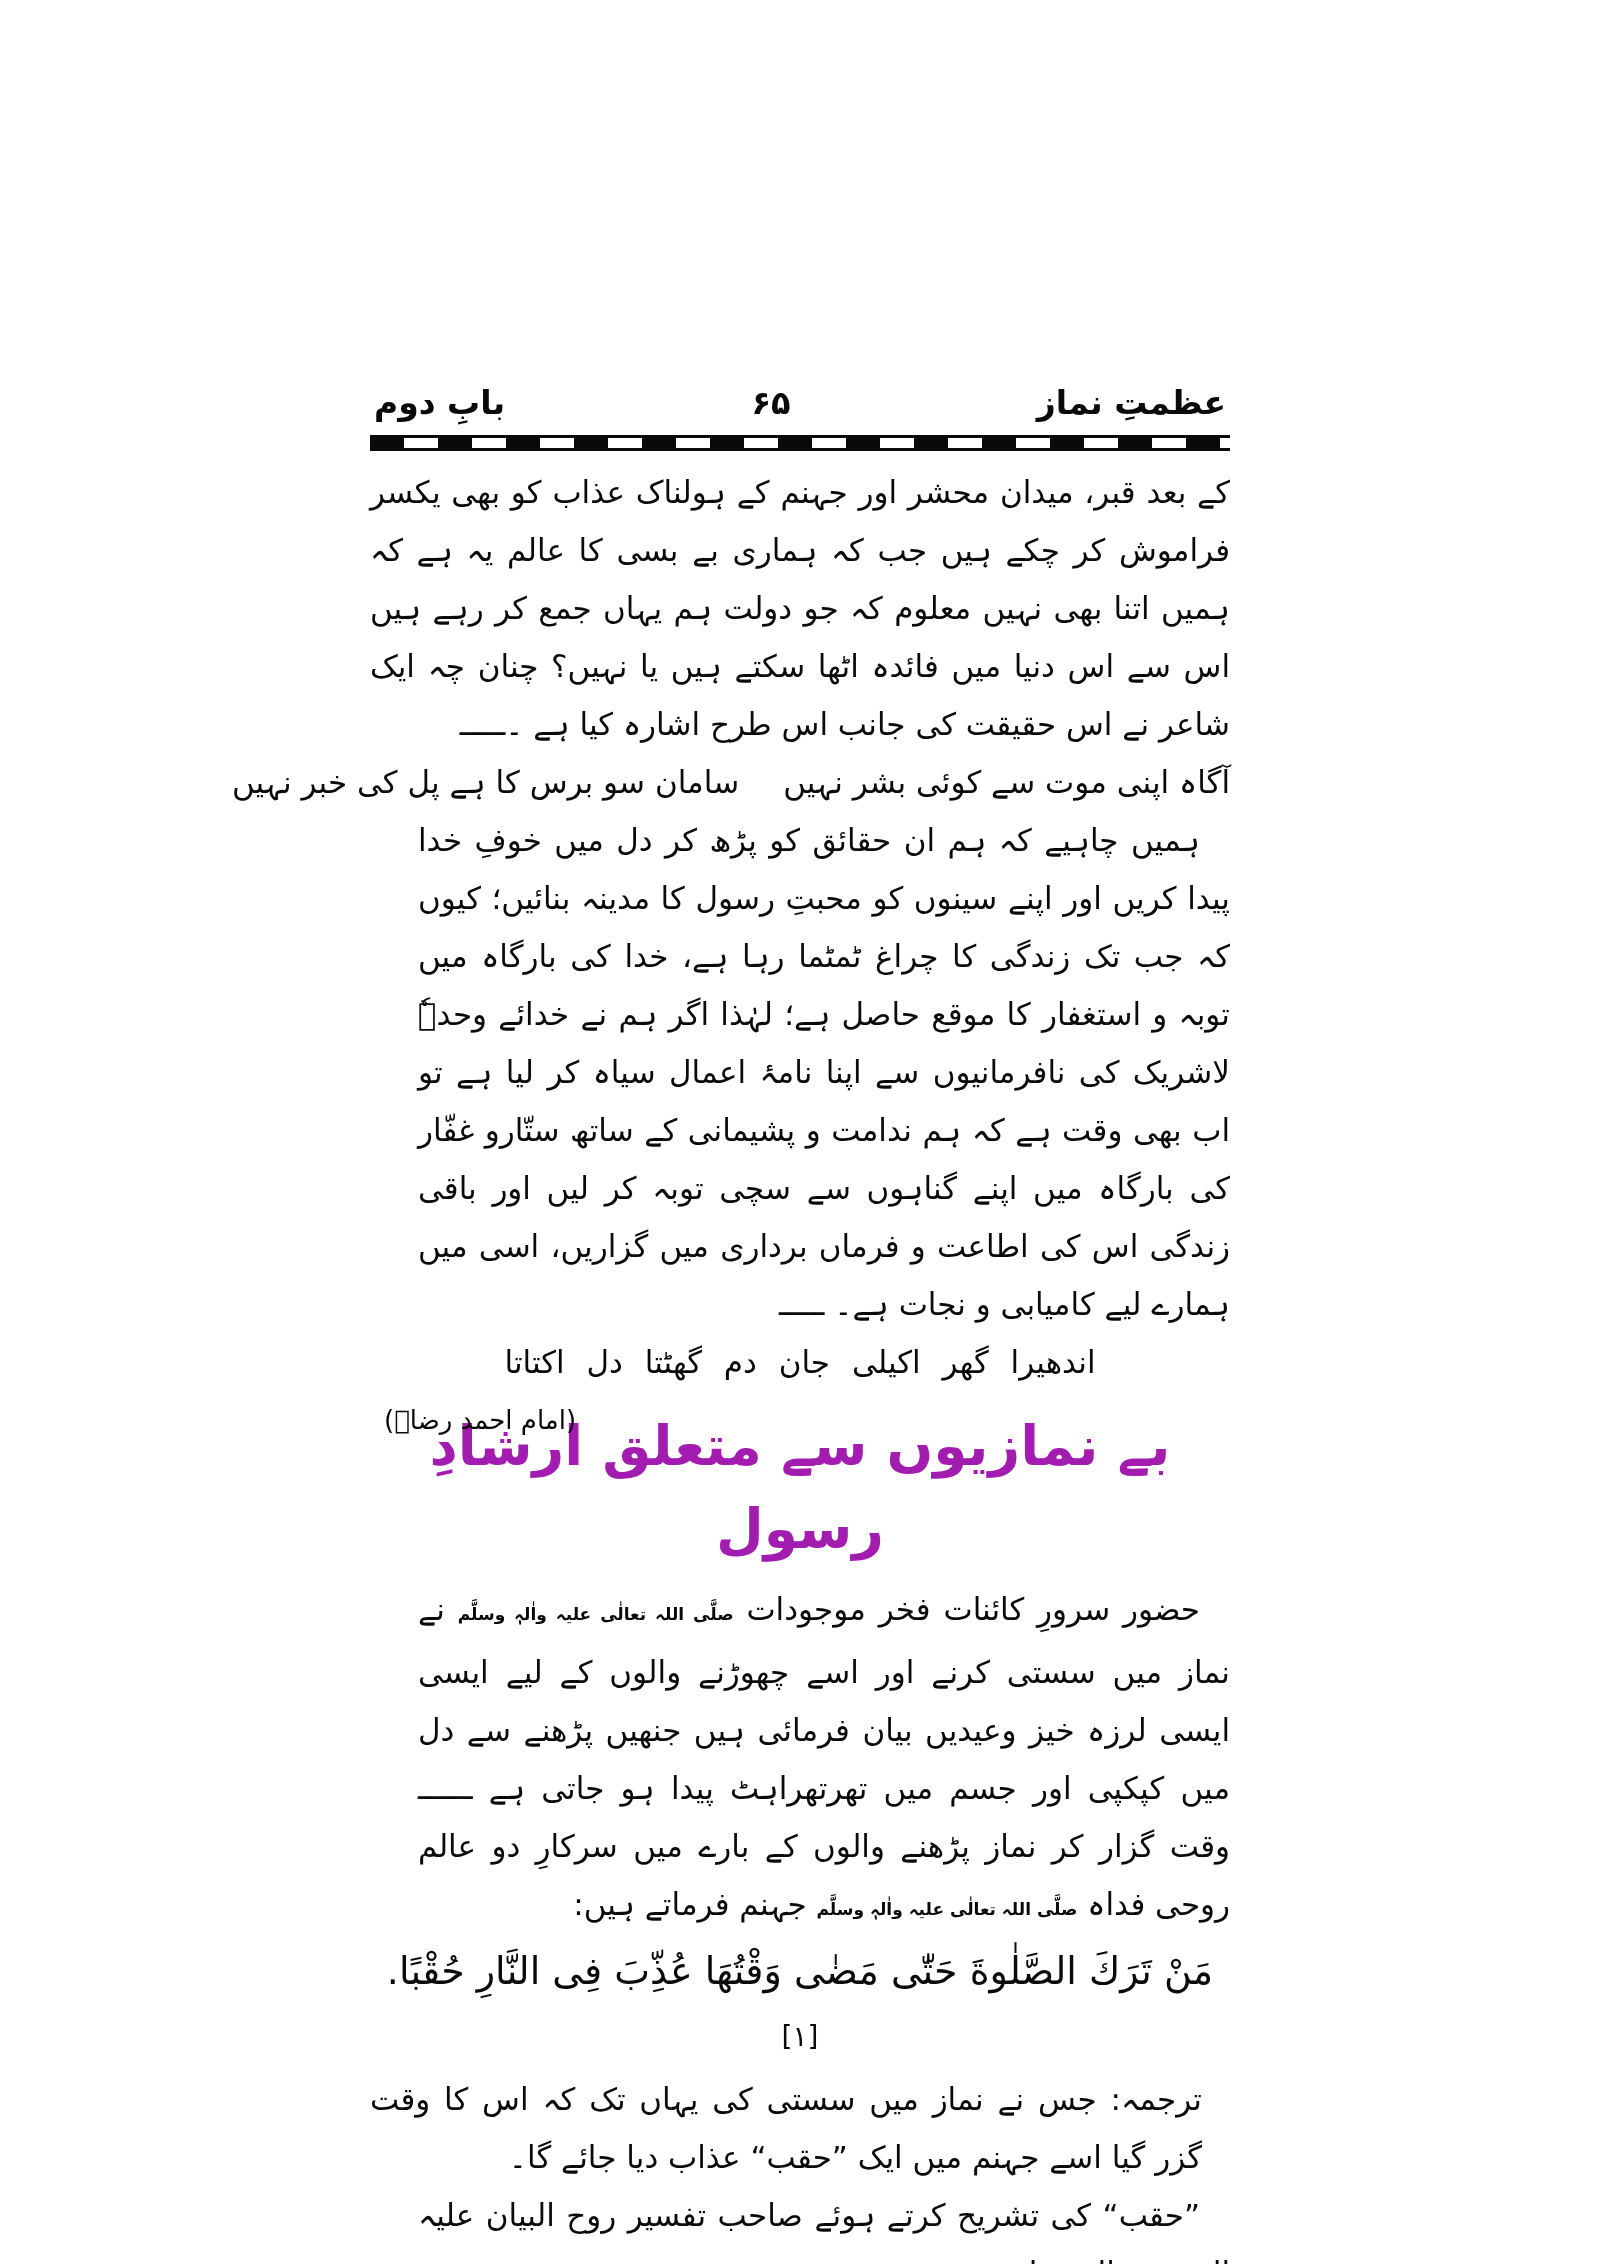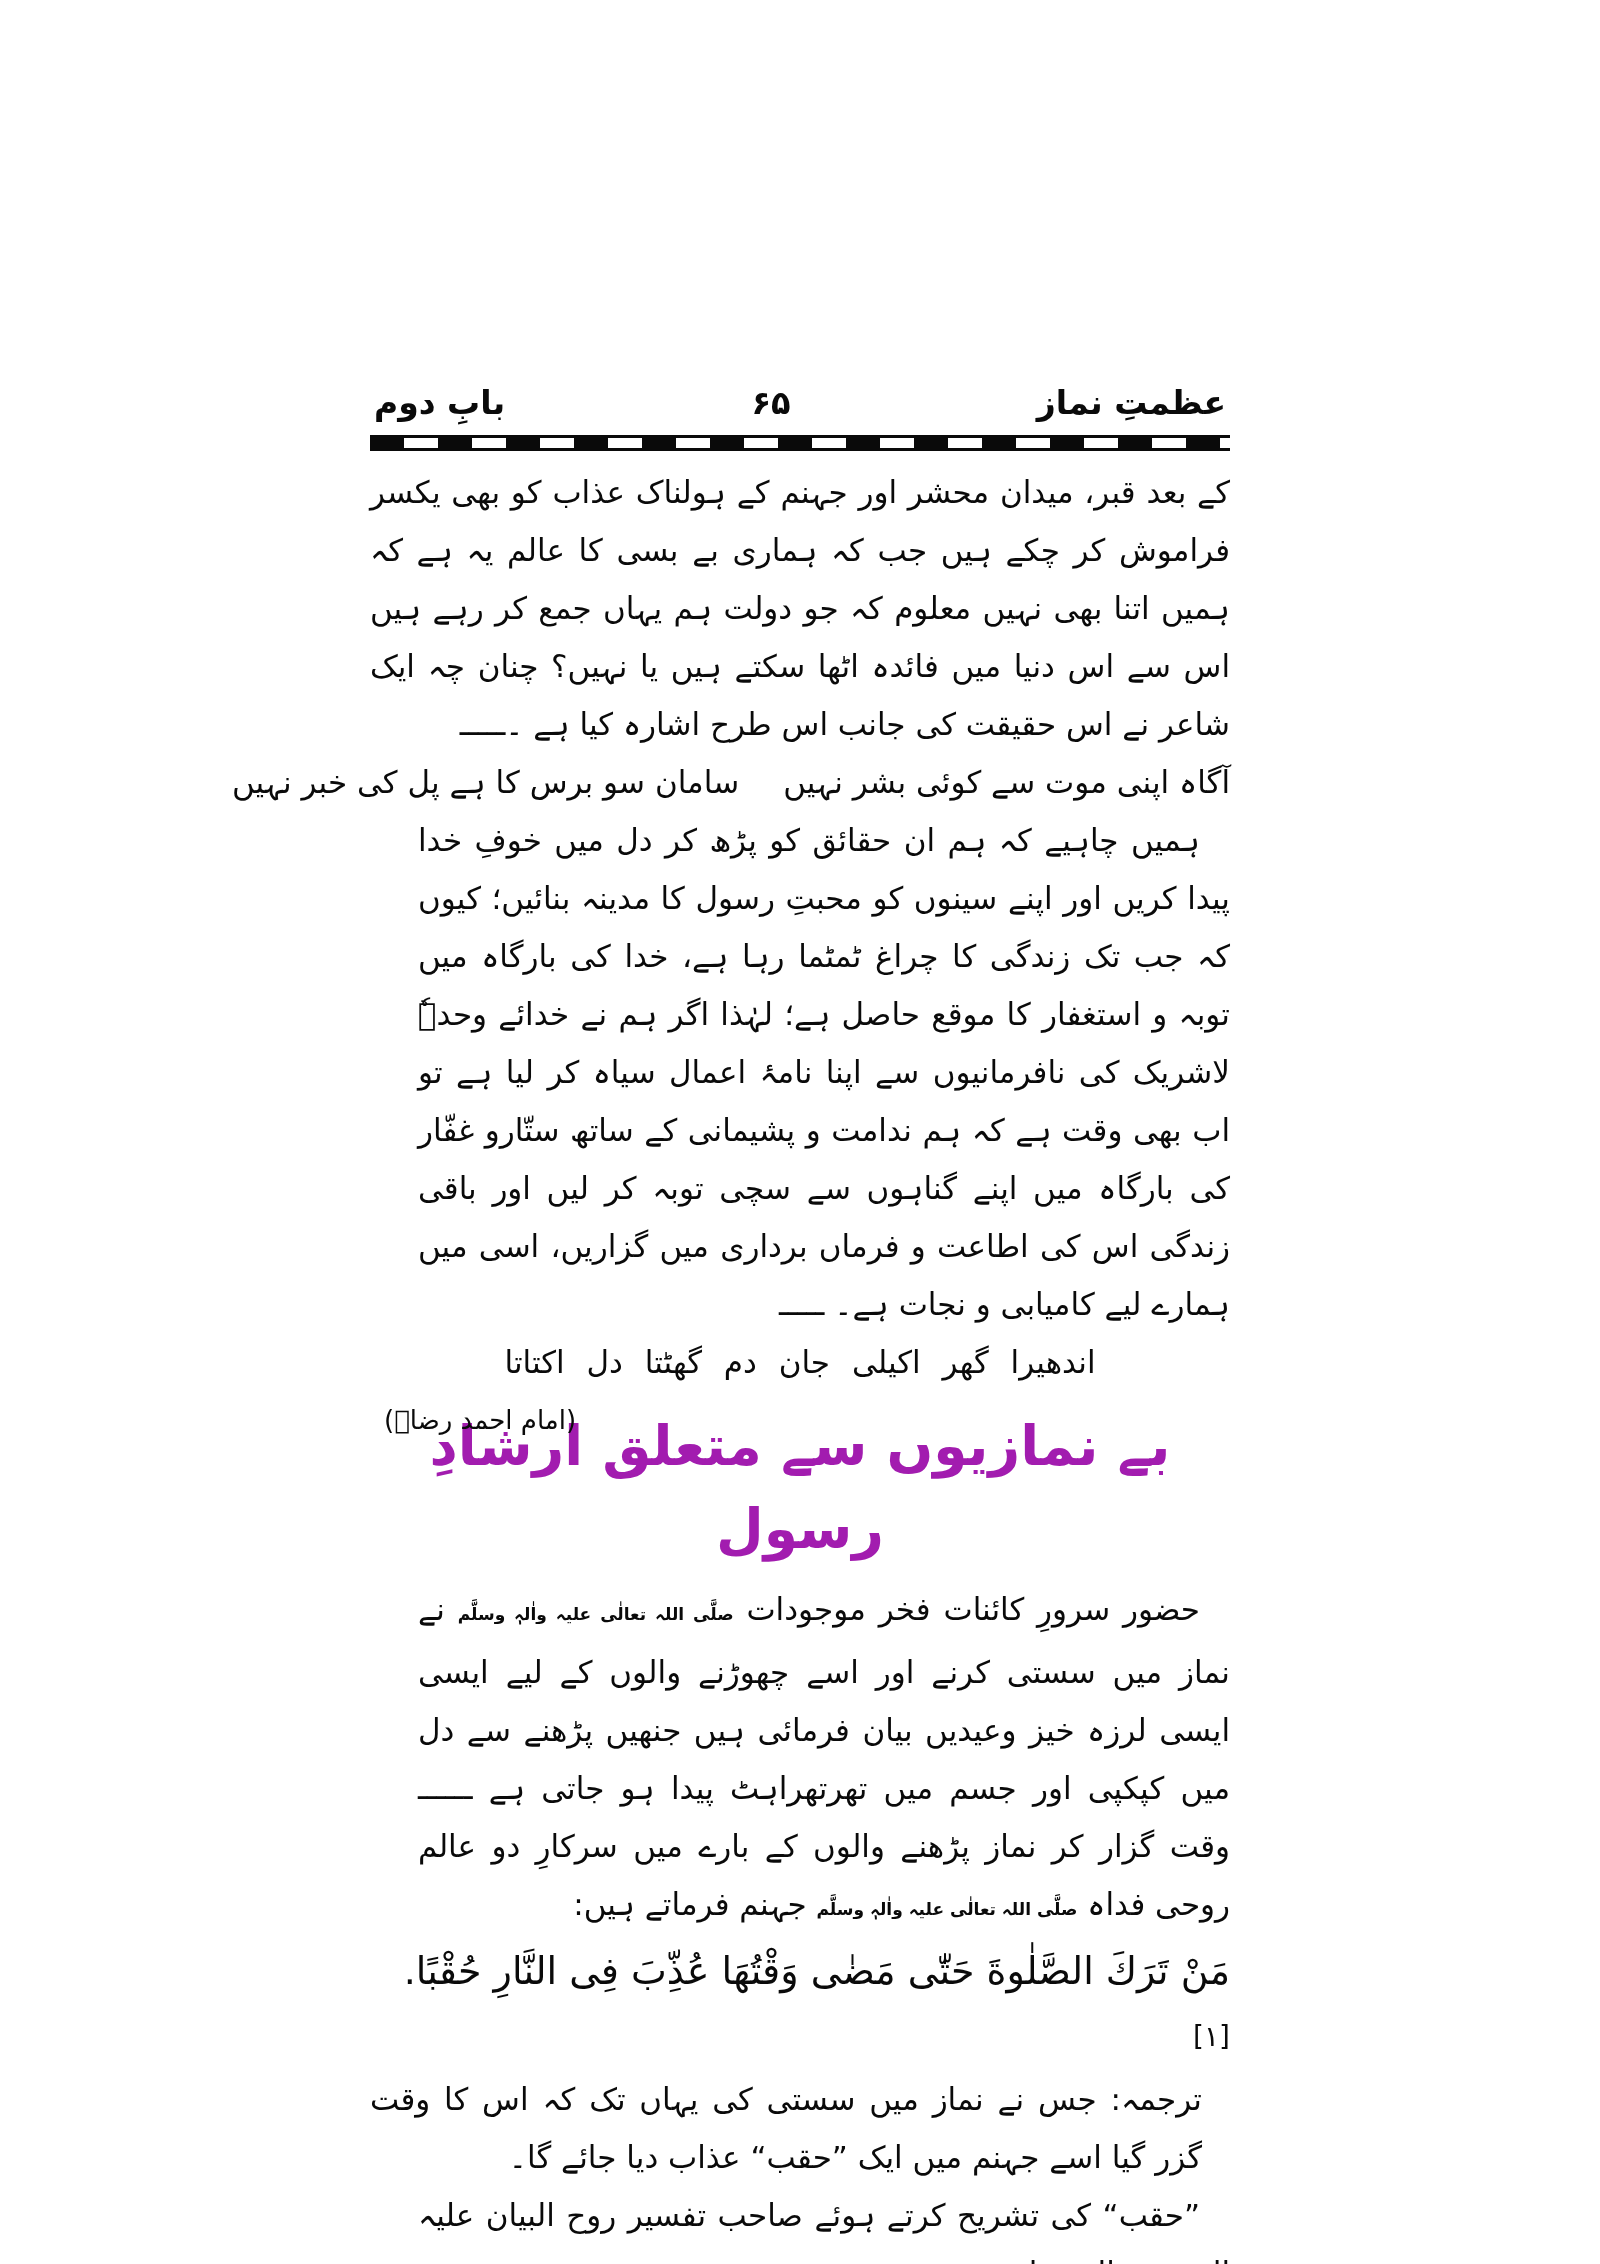--- a/index.html
+++ b/index.html
@@ -79,20 +79,21 @@
   .red-heading {
     text-align: center;
     color: #a21caf;
     font-size: 55px;
     font-weight: bold;
     line-height: 1.5;
     margin: 14px 0 10px 0;
   }
   
   .hadith-line {
+    text-align: center;
     font-size: 38px;
     line-height: 62px;
     margin: 2px 0 2px 0;
   }
   .fn-marker { font-size: 28px; }
 </style>
 </head>
 <body>
 
 <div class="page">

